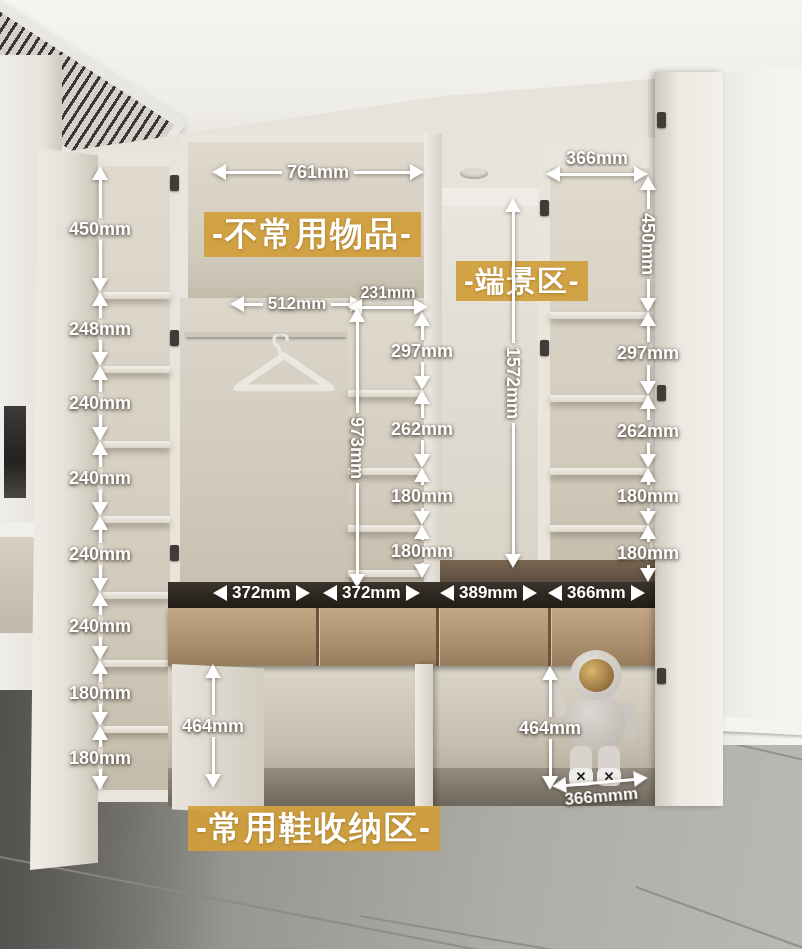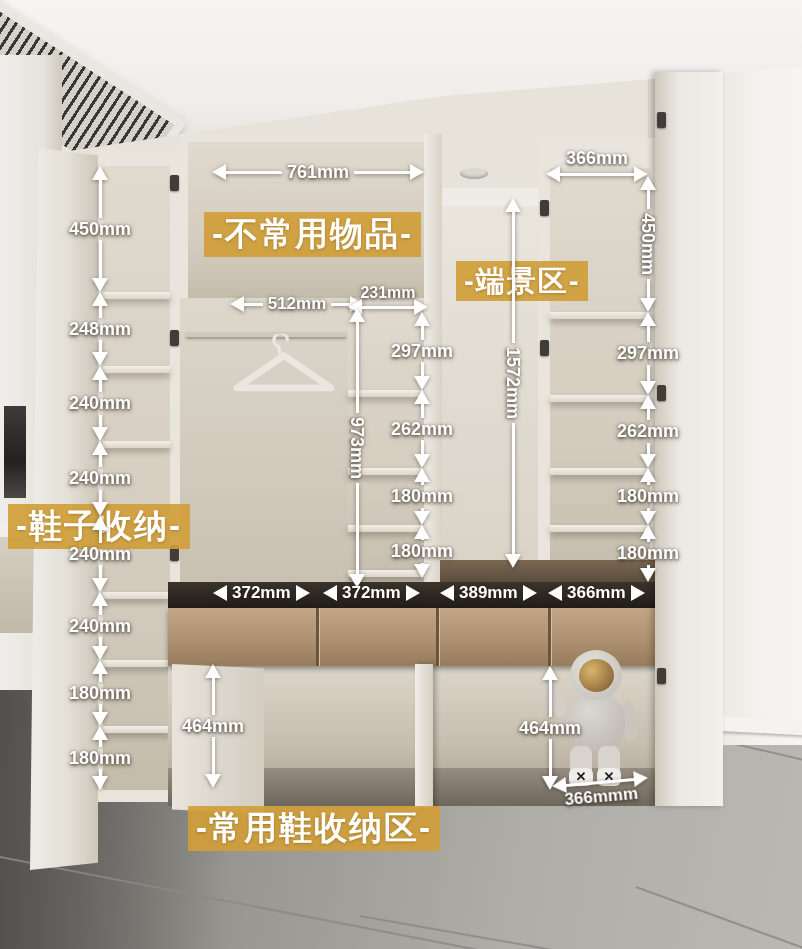--- a/index.html
+++ b/index.html
@@ -184,21 +184,20 @@
     <div class="bear-arm-r"></div>
     <div class="bear-body"></div>
     <div class="bear-helmet"></div>
     <div class="bear-visor"></div>
     <div class="bear-leg" style="left:20px;"></div>
     <div class="bear-leg" style="left:48px;"></div>
     <div class="bear-foot" style="left:19px;">✕</div>
     <div class="bear-foot" style="left:47px;">✕</div>
   </div>
 
-  <div class="zone" style="left:8px;top:504px;font-size:33px;">-鞋子收纳-</div>
   <div class="zone" style="left:204px;top:212px;font-size:33px;">-不常用物品-</div>
   <div class="zone" style="left:418px;top:261px;font-size:29px;margin-left:38px;">-端景区-</div>
   <div class="zone" style="left:188px;top:806px;font-size:33px;">-常用鞋收纳区-</div>
 
   <div class="vm arr-shadow" style="left:83px;top:166px;height:126px;">
     <i class="tu"></i>
       <i class="stv"></i>
     <b class="ml">450mm</b>
     <i class="stv"></i>
       <i class="td"></i>

